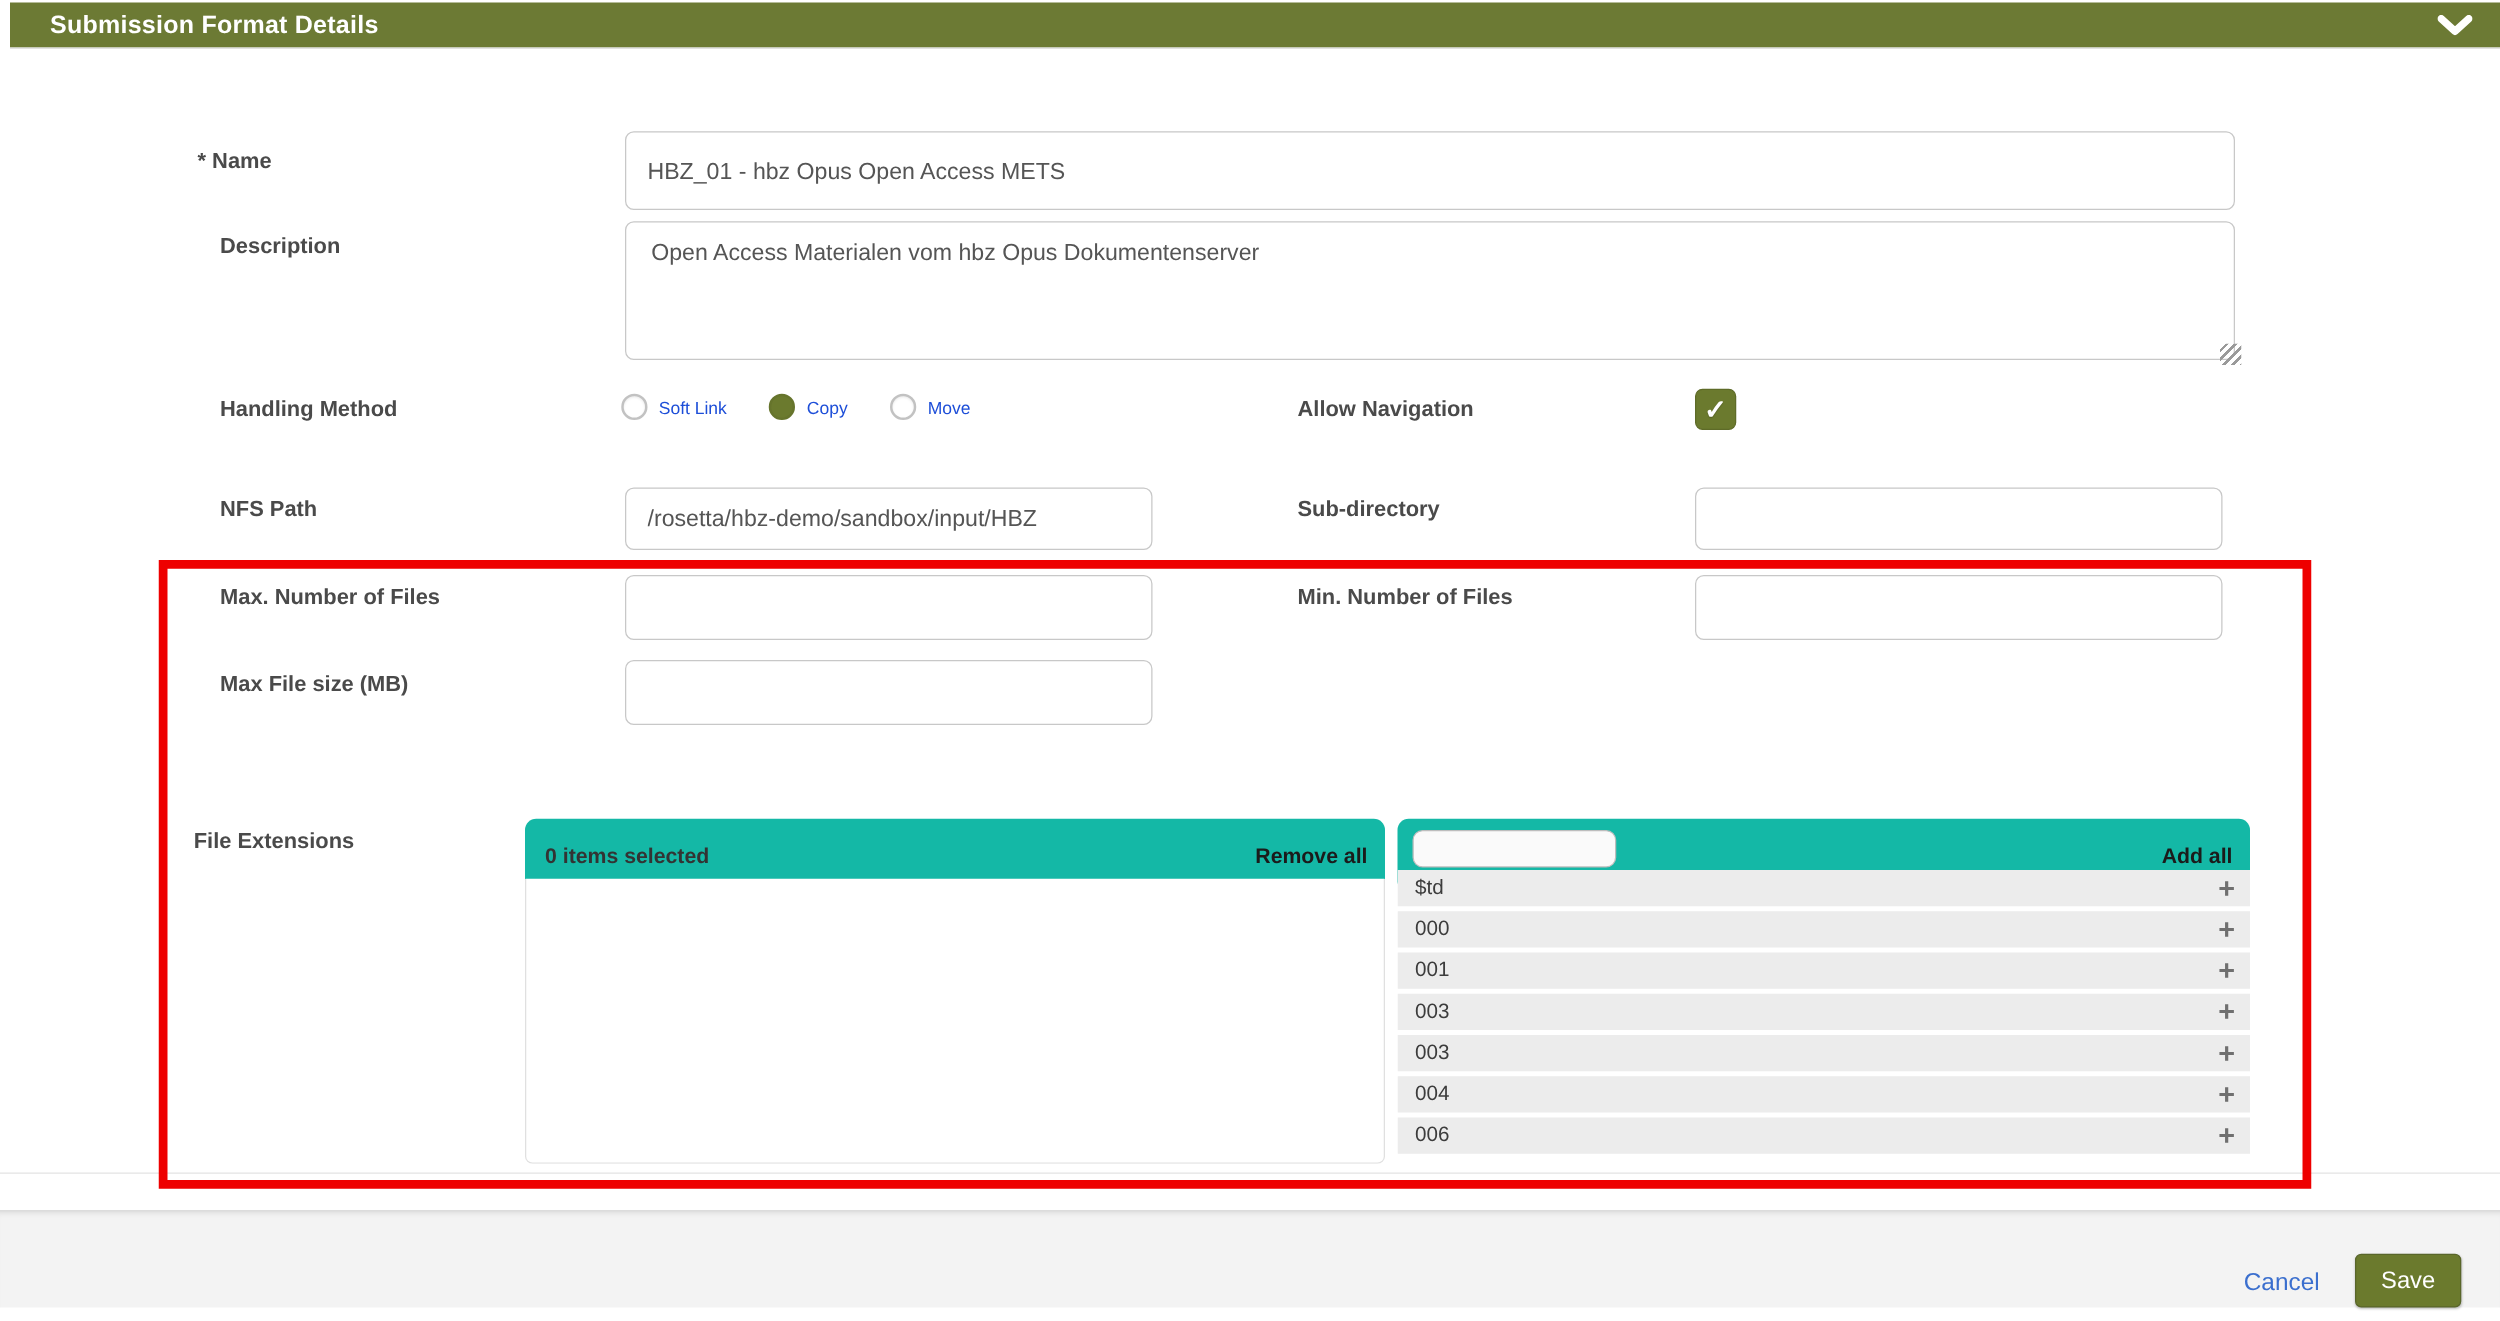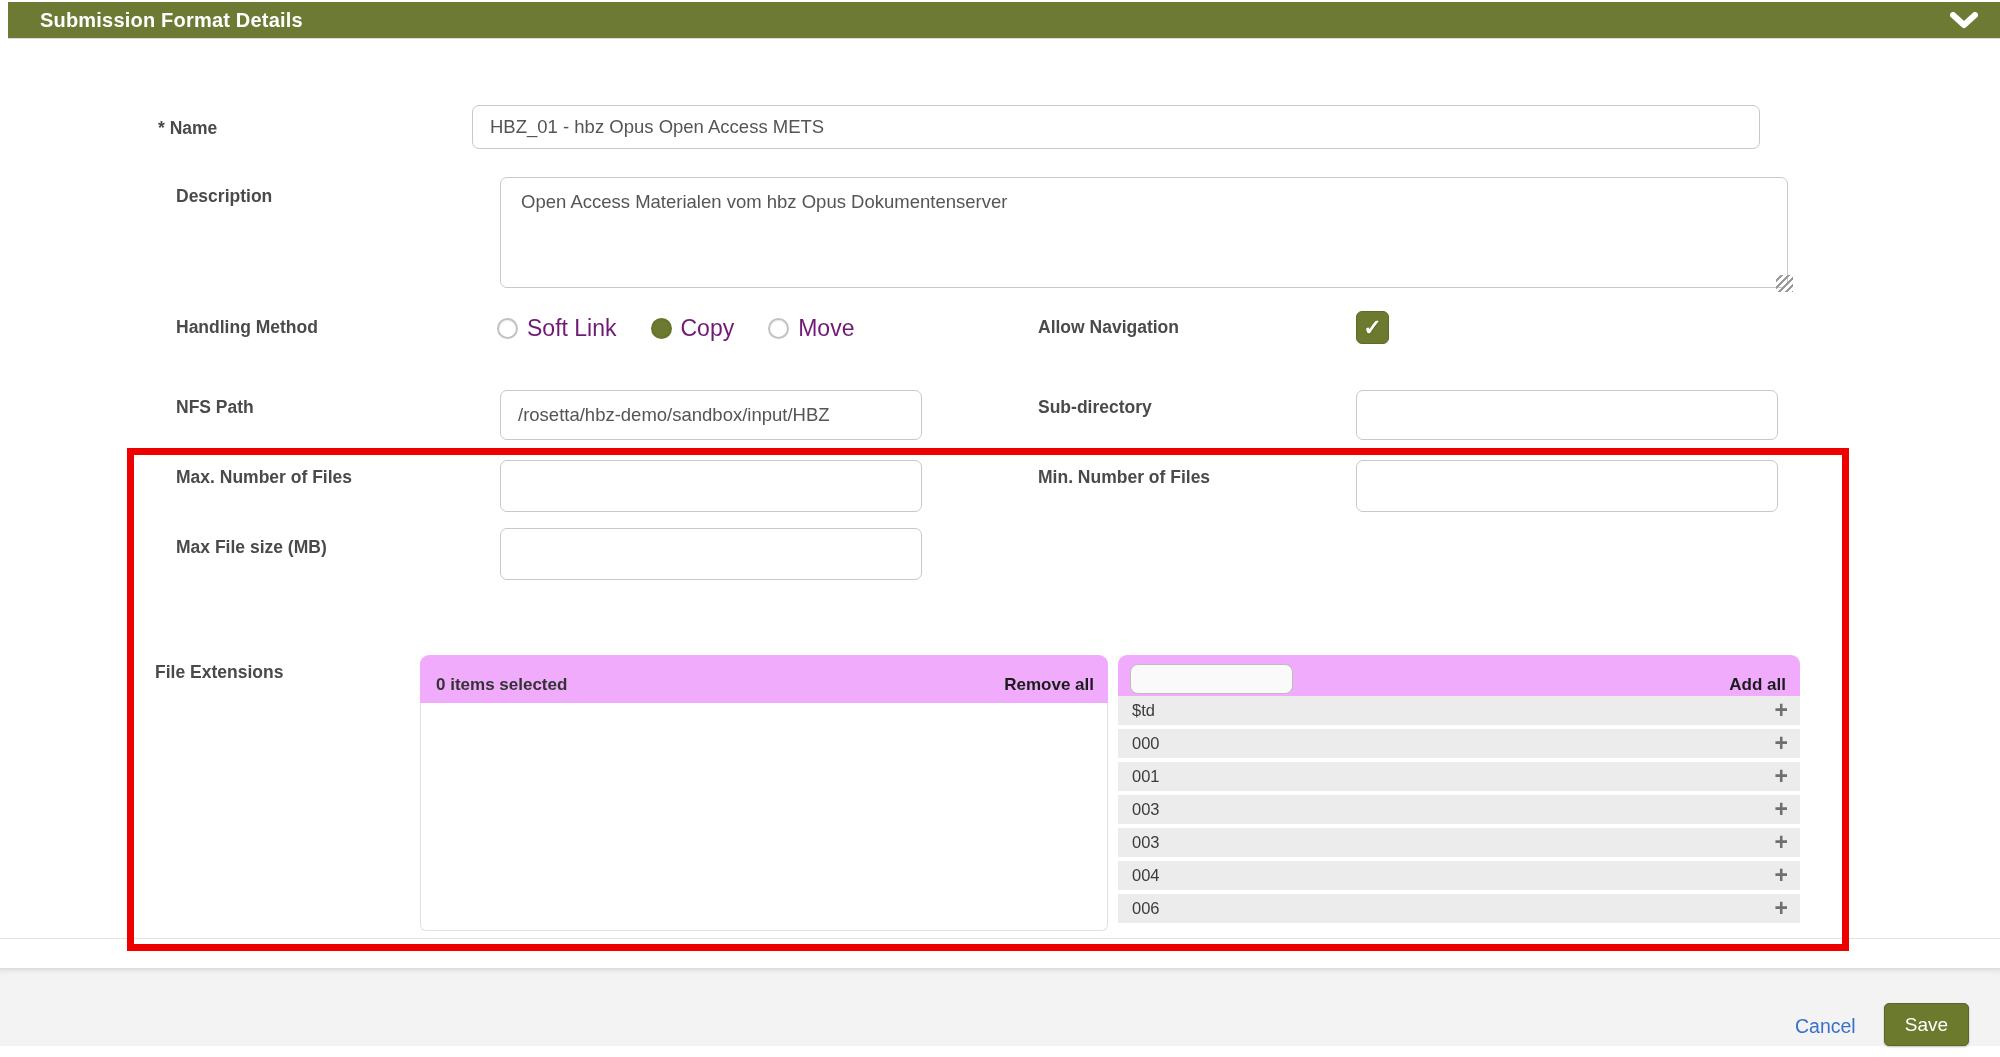--- a/index.html
+++ b/index.html
@@ -26,29 +26,29 @@
     outline:none; resize:none; overflow:hidden; }
   .resize-grip { position:absolute; width:17px; height:17px;
     background:repeating-linear-gradient(135deg, transparent 0 3px, #9a9a9a 3px 5px); }
 
   
   .radio-group { position:absolute; display:flex; align-items:center; }
   .radio-option { display:flex; align-items:center; cursor:pointer; }
   .radio-circle { width:21px; height:21px; border-radius:50%; border:2px solid #c2c2c2; background:#fff;
     box-shadow:inset 0 1px 2px rgba(0,0,0,.08); }
   .radio-circle.selected { background:#6b7a2e; border-color:#66742c; box-shadow:none; }
-  .radio-text { font-size:23px; color:#701a75; margin-left:9px; }
+  .radio-text { font-size:14px; color:#1d4ed8; margin-left:9px; }
   .checkbox { position:absolute; width:33px; height:33px; border-radius:6px; background:#6b7a2e;
     border:1px solid #5e6b28; display:flex; align-items:center; justify-content:center; cursor:pointer; }
   .checkbox .check-glyph { color:#fff; font-size:22px; font-weight:bold; line-height:1;
     text-shadow:0 1px 1px rgba(0,0,0,.25); }
 
   
   .dl-panel { position:absolute; }
-  .dl-header { position:absolute; left:0; top:0; width:100%; height:59px; background:#f0abfc;
+  .dl-header { position:absolute; left:0; top:0; width:100%; height:59px; background:#14b8a6;
     border-radius:9px; display:flex; align-items:center; }
   .dl-status { font-size:17px; font-weight:bold; color:#333; margin-left:16px; }
   .dl-action { position:absolute; right:14px; font-size:17px; font-weight:bold; color:#1b1b1b; cursor:pointer;margin-left:45px; }
   .dl-body-left { position:absolute; left:0; top:48px; width:100%; height:228px; background:#fff;
     border:1px solid #e0e0e0; border-top:none; border-radius:0 0 6px 6px; }
   .dl-search { position:absolute; left:12px; top:9px; width:163px; height:30px; border-radius:8px;
     border:1px solid #bdbdbd; background:#fafafa; font-family:"Liberation Sans", sans-serif;
     font-size:15px; color:#555; padding:0 10px; outline:none; }
   .dl-list { position:absolute; left:0; top:41px; width:100%; height:272px; overflow:hidden;
     border-radius:0 0 9px 9px; }
@@ -82,21 +82,21 @@
         <path d="M3 3 L14 13 L25 3" stroke="#ffffff" stroke-width="6" fill="none" stroke-linecap="round" stroke-linejoin="round"></path>
       </svg>
     </div>
   </div>
   <div class="header-divider"></div>
 
   <div class="field-label" style="left:158px; top:118px;">
     <span>*</span>
     <span>Name</span>
   </div>
-  <input class="text-input" style="left: 472px; top: 105px; width: 1288px; height: 44px;" value="HBZ_01 - hbz Opus Open Access METS">
+  <input class="text-input" style="left: 500px; top: 105px; width: 1288px; height: 63px;" value="HBZ_01 - hbz Opus Open Access METS">
 
   <div class="field-label" style="left:176px; top:186px;">Description</div>
   <textarea class="textarea-input" style="left: 500px; top: 177px; width: 1288px; height: 111px;">Open Access Materialen vom hbz Opus Dokumentenserver</textarea>
   <div class="resize-grip" style="left:1776px; top:275px;"></div>
 
   <div class="field-label" style="left:176px; top:317px;">Handling Method</div>
   <div class="radio-group" style="left:497px; top:315px; gap:34px;">
     <div class="radio-option">
       <span class="radio-circle"></span>
       <span class="radio-text">Soft Link</span>

